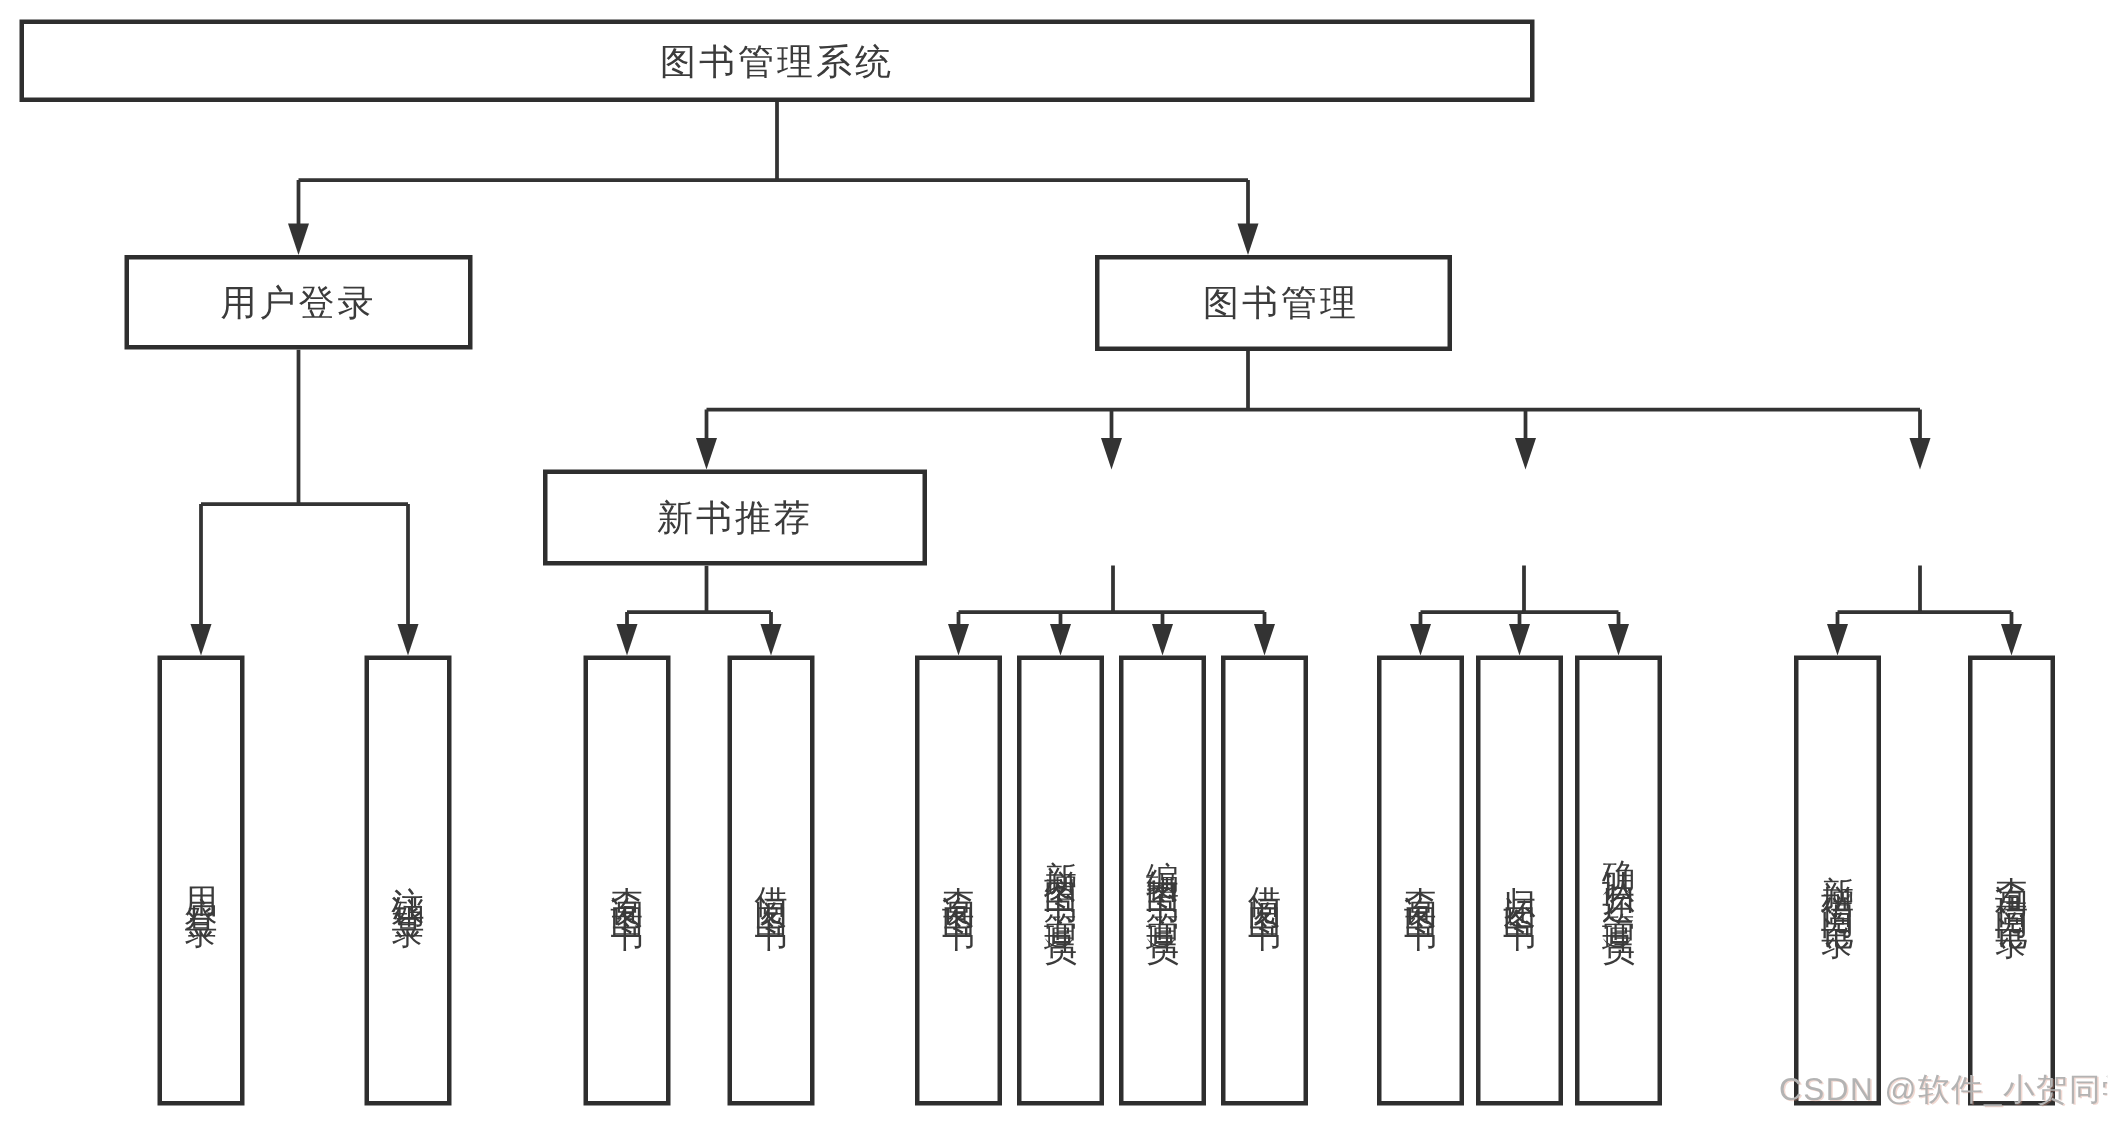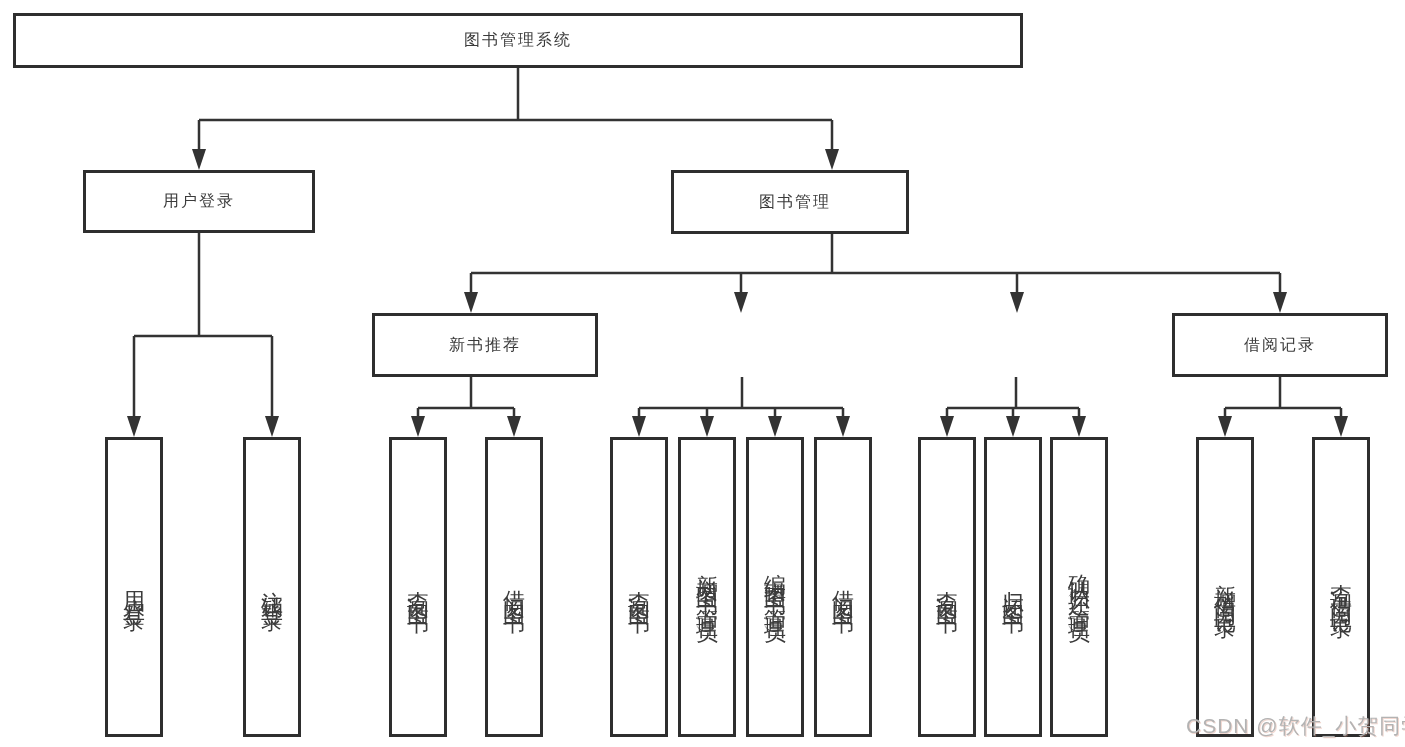--- a/index.html
+++ b/index.html
@@ -26,31 +26,31 @@
     position: absolute;
     box-sizing: border-box;
     border: 3px solid #2e2e2e;
     background: #ffffff;
     display: flex;
     align-items: center;
     justify-content: center;
     color: #3b3b3b;
   }
   .hbox {
-    font-size: 16px;
+    font-size: 24px;
     letter-spacing: 2px;
     white-space: nowrap;
   }
   .root {
     left: 13px; top: 13px; width: 1010px; height: 55px;
   }
   .l2a { left: 83px;  top: 170px; width: 232px; height: 63px; }
-  .l2b { left: 671px; top: 170px; width: 238px; height: 64px; padding-left: 10px; }
+  .l2b { left: 730px; top: 170px; width: 238px; height: 64px; padding-left: 10px; }
   .l3  { top: 313px; height: 64px; }
-  .l3a { left: 372px;  width: 226px; }
+  .l3a { left: 362px;  width: 256px; }
   .l3b { left: 633px;  width: 218px; }
   .l3c { left: 908px;  width: 218px; }
   .l3d { left: 1172px; width: 216px; }
   .leaf {
     top: 437px;
     height: 300px;
     width: 58px;
     writing-mode: vertical-rl;
     text-orientation: mixed;
     font-size: 22px;
@@ -154,21 +154,20 @@
     <polygon class="head" points="1218,416 1232,416 1225,437"></polygon>
     <polygon class="head" points="1334,416 1348,416 1341,437"></polygon>
   </svg>
 
   <div class="node hbox root">图书管理系统</div>
 
   <div class="node hbox l2a">用户登录</div>
   <div class="node hbox l2b">图书管理</div>
 
   <div class="node hbox l3 l3a">新书推荐</div>
-  <div class="node hbox l3 l3d">借阅记录</div>
 
   <div class="node leaf f1">用户登录</div>
   <div class="node leaf f2">注销登录</div>
 
   <div class="node leaf f3">查询图书</div>
   <div class="node leaf f4">借阅图书</div>
 
   <div class="node leaf f5">查询图书</div>
   <div class="node leaf f6">新增图书（管理员）</div>
   <div class="node leaf f7">编辑图书（管理员）</div>

